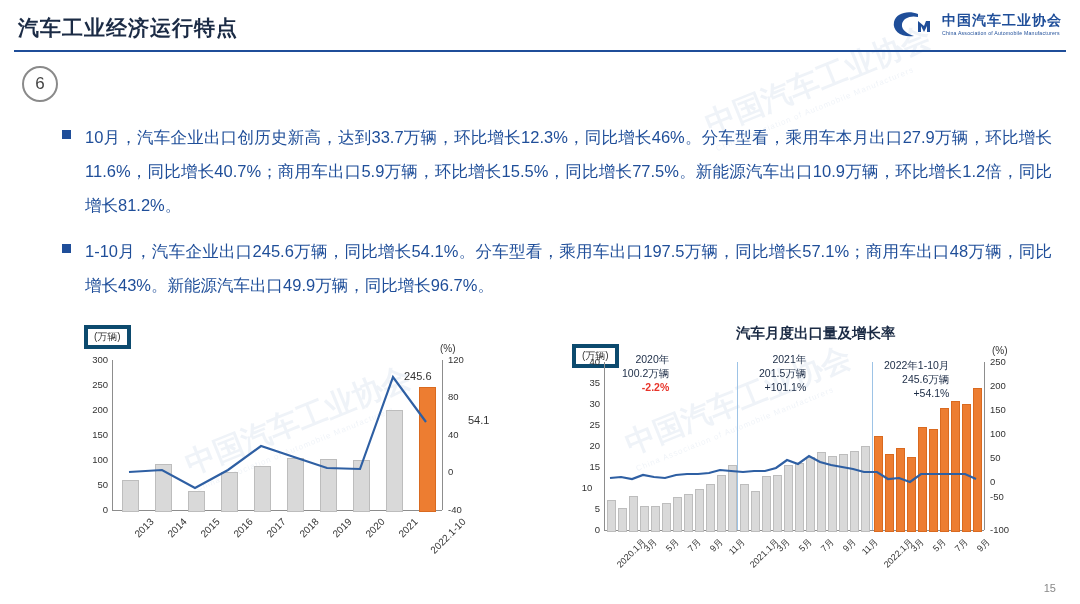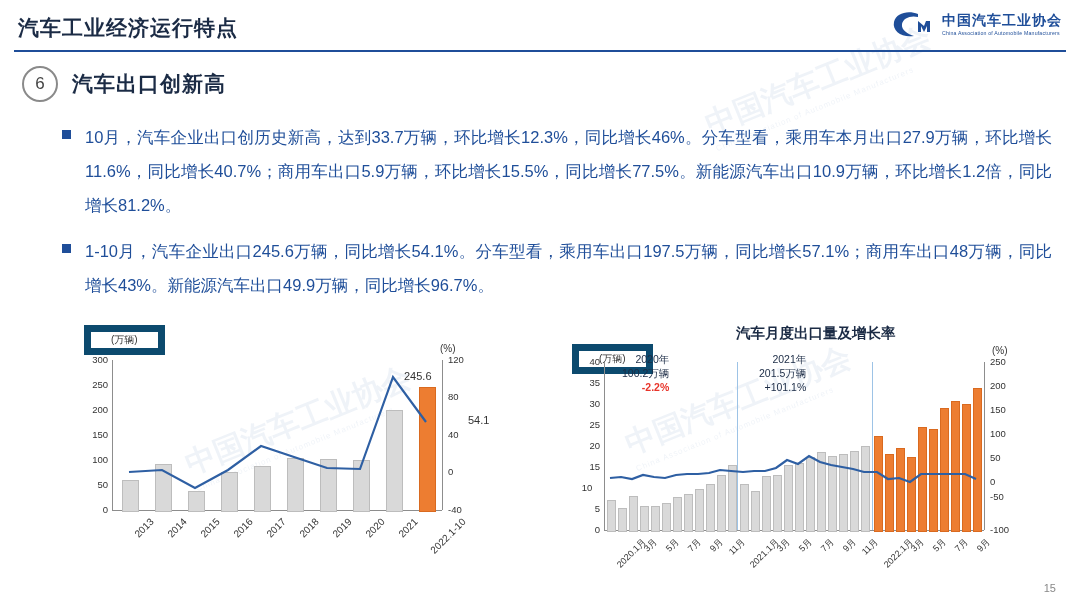--- a/index.html
+++ b/index.html
@@ -22,21 +22,21 @@
 
   
   .bullets{position:absolute;left:62px;top:120px;width:990px;}
   .bullet{display:flex;margin-bottom:12px;}
   .bsq{width:9px;height:9px;background:#1f4e99;margin-top:10px;flex:0 0 9px;}
   .btxt{margin-left:14px;font-size:16.5px;line-height:34px;color:#1f4e99;text-align:justify;}
 
   
   .chart{position:absolute;}
   .chart-title{position:absolute;font-size:14.5px;font-weight:bold;color:#1b2b45;white-space:nowrap;}
-  .ax-unit{position:absolute;font-size:10px;color:#333;border:7px solid #0c4a6e;padding:1px 20px;background:#fff;}
+  .ax-unit{position:absolute;font-size:10px;color:#333;border:4px solid #0c4a6e;padding:1px 6px;background:#fff;}
   .ax-unit.noborder{border:none;padding:0;}
   .plot{position:absolute;}
   .axis-v{position:absolute;width:1px;background:#8d8d8d;}
   .axis-h{position:absolute;height:1px;background:#8d8d8d;}
   .tick-l{position:absolute;font-size:9.5px;color:#333;text-align:right;width:26px;}
   .tick-r{position:absolute;font-size:9.5px;color:#333;text-align:left;width:30px;}
   .bar{position:absolute;background:#d9d9d9;border:1px solid #bdbdbd;}
   .bar.o{background:#ed7d31;border-color:#d96a20;}
   .xlab{position:absolute;font-size:10px;color:#333;transform:rotate(-45deg);transform-origin:right top;white-space:nowrap;text-align:right;}
   .xlab2{position:absolute;font-size:9px;color:#333;transform:rotate(-45deg);transform-origin:right top;white-space:nowrap;text-align:right;}
@@ -67,21 +67,20 @@
       <path d="M30 11 L30 22 L33 22 L33 16 L36 22 L39 16 L39 22 L42 22 L42 11 L38 11 L36 16 Z" fill="#1f4e99"></path>
     </svg>
     <span class="logo-txt">
       <span class="logo-cn">中国汽车工业协会</span>
       <span class="logo-en">China Association of Automobile Manufacturers</span>
     </span>
   </div>
 
   <div class="sec">
     <div class="sec-num">6</div>
-    <div class="sec-title">汽车出口创新高</div>
   </div>
 
   <div class="bullets">
     <div class="bullet">
       <div class="bsq"></div>
       <div class="btxt">10月，汽车企业出口创历史新高，达到33.7万辆，环比增长12.3%，同比增长46%。分车型看，乘用车本月出口27.9万辆，环比增长11.6%，同比增长40.7%；商用车出口5.9万辆，环比增长15.5%，同比增长77.5%。新能源汽车出口10.9万辆，环比增长1.2倍，同比增长81.2%。</div>
     </div>
     <div class="bullet">
       <div class="bsq"></div>
       <div class="btxt">1-10月，汽车企业出口245.6万辆，同比增长54.1%。分车型看，乘用车出口197.5万辆，同比增长57.1%；商用车出口48万辆，同比增长43%。新能源汽车出口49.9万辆，同比增长96.7%。</div>
@@ -216,20 +215,25 @@
       <div class="ann" style="left:18px;top:-10px;">
         <span>2020年</span><br>
         <span>100.2万辆</span><br>
         <span class="red">-2.2%</span>
       </div>
       <div class="ann" style="left:155px;top:-10px;">
         <span>2021年</span><br>
         <span>201.5万辆</span><br>
         <span>+101.1%</span>
       </div>
+      <div class="ann" style="left:280px;top:-4px;">
+        <span>2022年1-10月</span><br>
+        <span>245.6万辆</span><br>
+        <span>+54.1%</span>
+      </div>
 
       <div class="xlab2" style="left:-22px;top:174px;width:58px;">2020.1月</div>
       <div class="xlab2" style="left:11px;top:174px;width:36px;">3月</div>
       <div class="xlab2" style="left:33px;top:174px;width:36px;">5月</div>
       <div class="xlab2" style="left:55px;top:174px;width:36px;">7月</div>
       <div class="xlab2" style="left:77px;top:174px;width:36px;">9月</div>
       <div class="xlab2" style="left:99px;top:174px;width:36px;">11月</div>
       <div class="xlab2" style="left:111px;top:174px;width:58px;">2021.1月</div>
       <div class="xlab2" style="left:144px;top:174px;width:36px;">3月</div>
       <div class="xlab2" style="left:166px;top:174px;width:36px;">5月</div>

